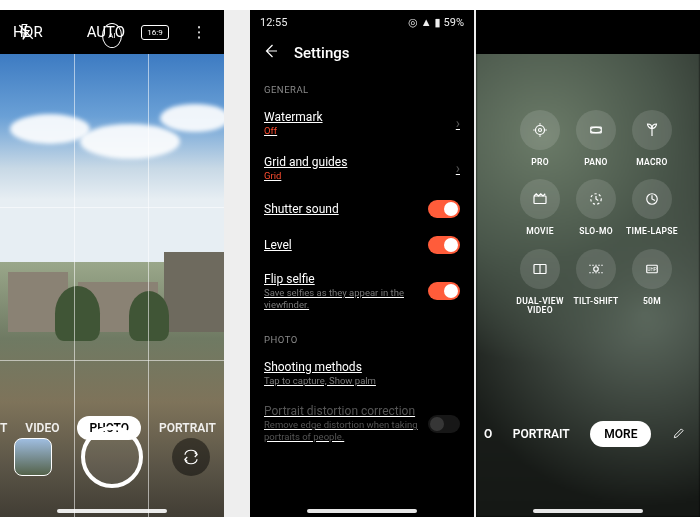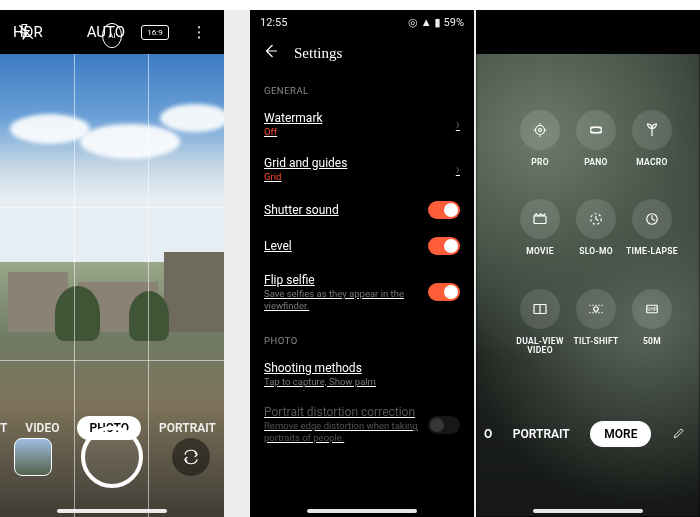--- a/index.html
+++ b/index.html
@@ -142,21 +142,21 @@
   }
 
   
   .status-bar {
     display:flex; justify-content:space-between; align-items:center;
     height: 24px; padding: 0 10px; font-size: 11px; color:#eee;
   }
   .status-bar .icons { display:flex; gap:3px; align-items:center; font-size: 11px;}
   .settings-header {
     display:flex; align-items:center; gap: 14px;
-    padding: 8px 12px 14px 12px; font-size: 15px; font-weight:500;font-family:Liberation Serif, serif;
+    padding: 8px 12px 14px 12px; font-size: 15px; font-weight:500;
   }
   .back-arrow { font-size: 18px; }
   .section-label {
     font-size: 9.5px; letter-spacing: .5px;
     color: #8a8a8a; padding: 6px 14px; text-transform: uppercase;
   }
   .setting-row {
     display:flex; align-items:center; justify-content:space-between;
     padding: 9px 14px; min-height: 36px; text-decoration: underline;
   }
@@ -187,21 +187,21 @@
       radial-gradient(circle at 30% 25%, #6b7b68 0%, #49564a 30%, transparent 55%),
       radial-gradient(circle at 75% 60%, #5d6a5f 0%, transparent 55%),
       linear-gradient(#2b312c, #151815);
     filter: blur(1px);
   }
   .s3-black-top { position:absolute; top:0; left:0; right:0; height:44px; background:#000; }
 
   .mode-grid {
     position:absolute; top: 100px; left: 16px; right:0;
     display:grid; grid-template-columns: repeat(3, 1fr);
-    row-gap: 32px;
+    row-gap: 12px;
     padding: 0 20px;
     justify-items:center;
   }
   .mode-cell {
     display:flex; flex-direction:column; align-items:center; gap:8px;
   }
   .mode-circle {
     width: 40px; height:40px; border-radius:50%;
     background: rgba(255,255,255,.12);
     display:flex; align-items:center; justify-content:center;

